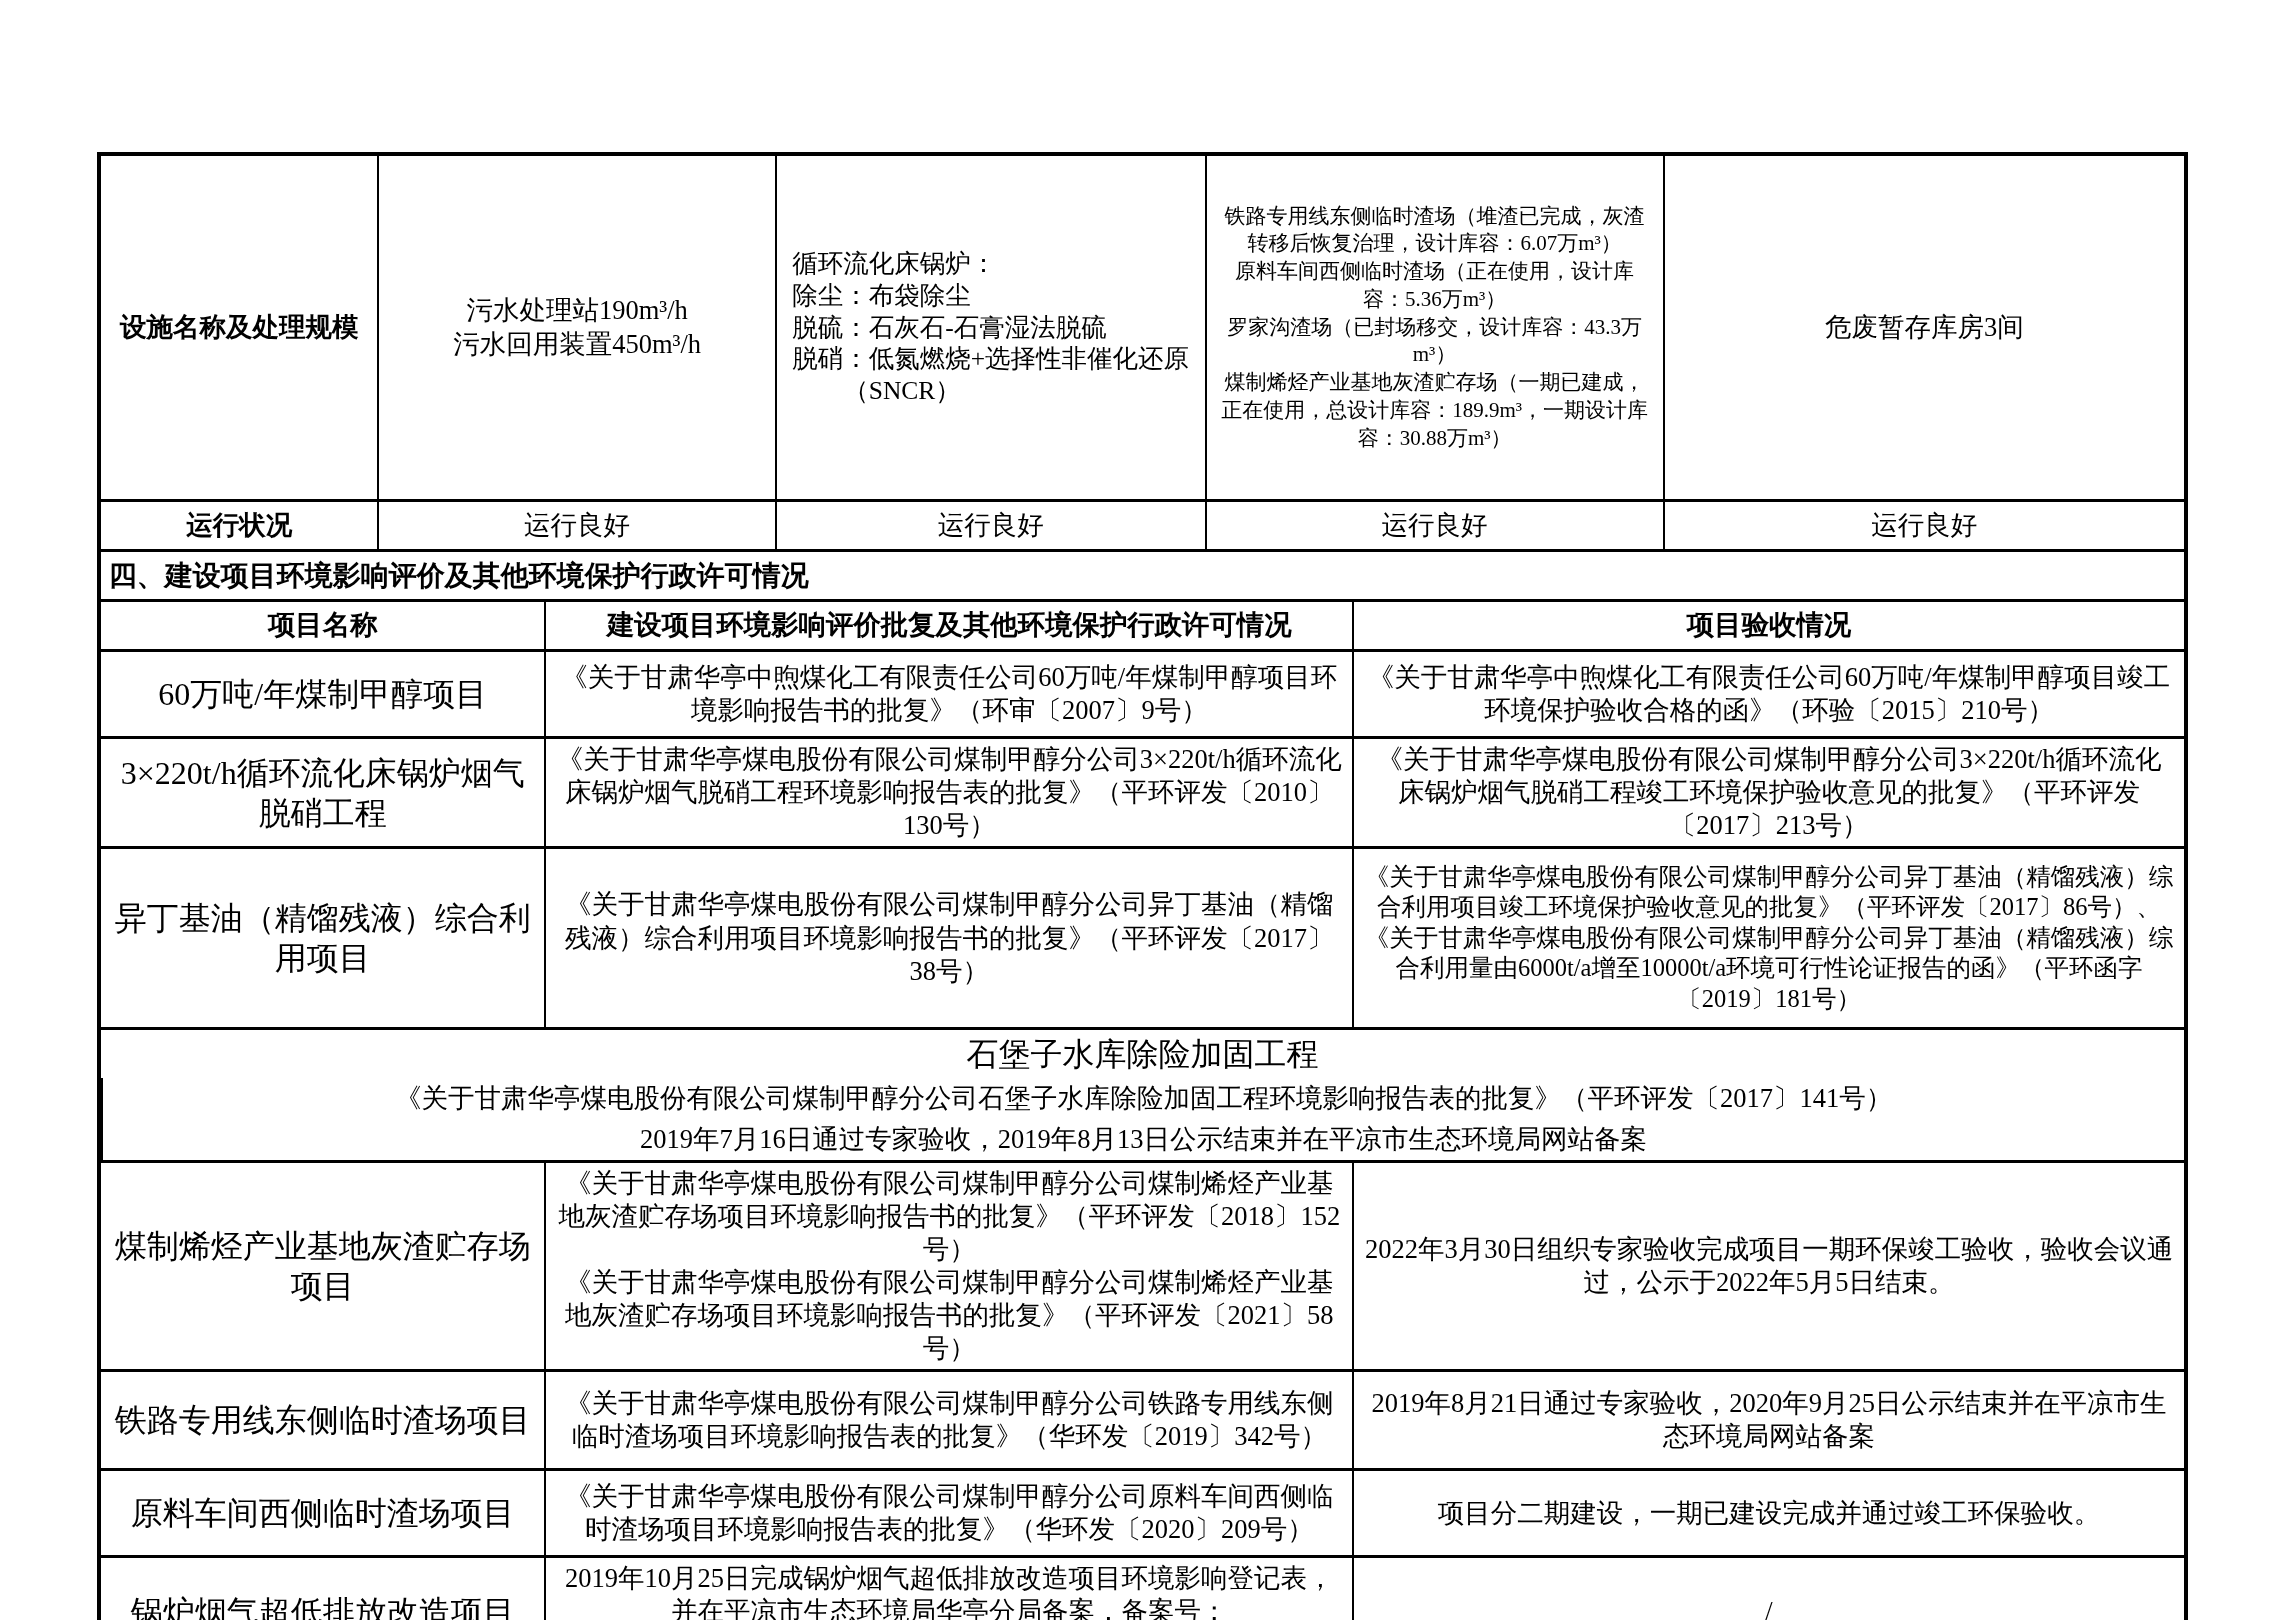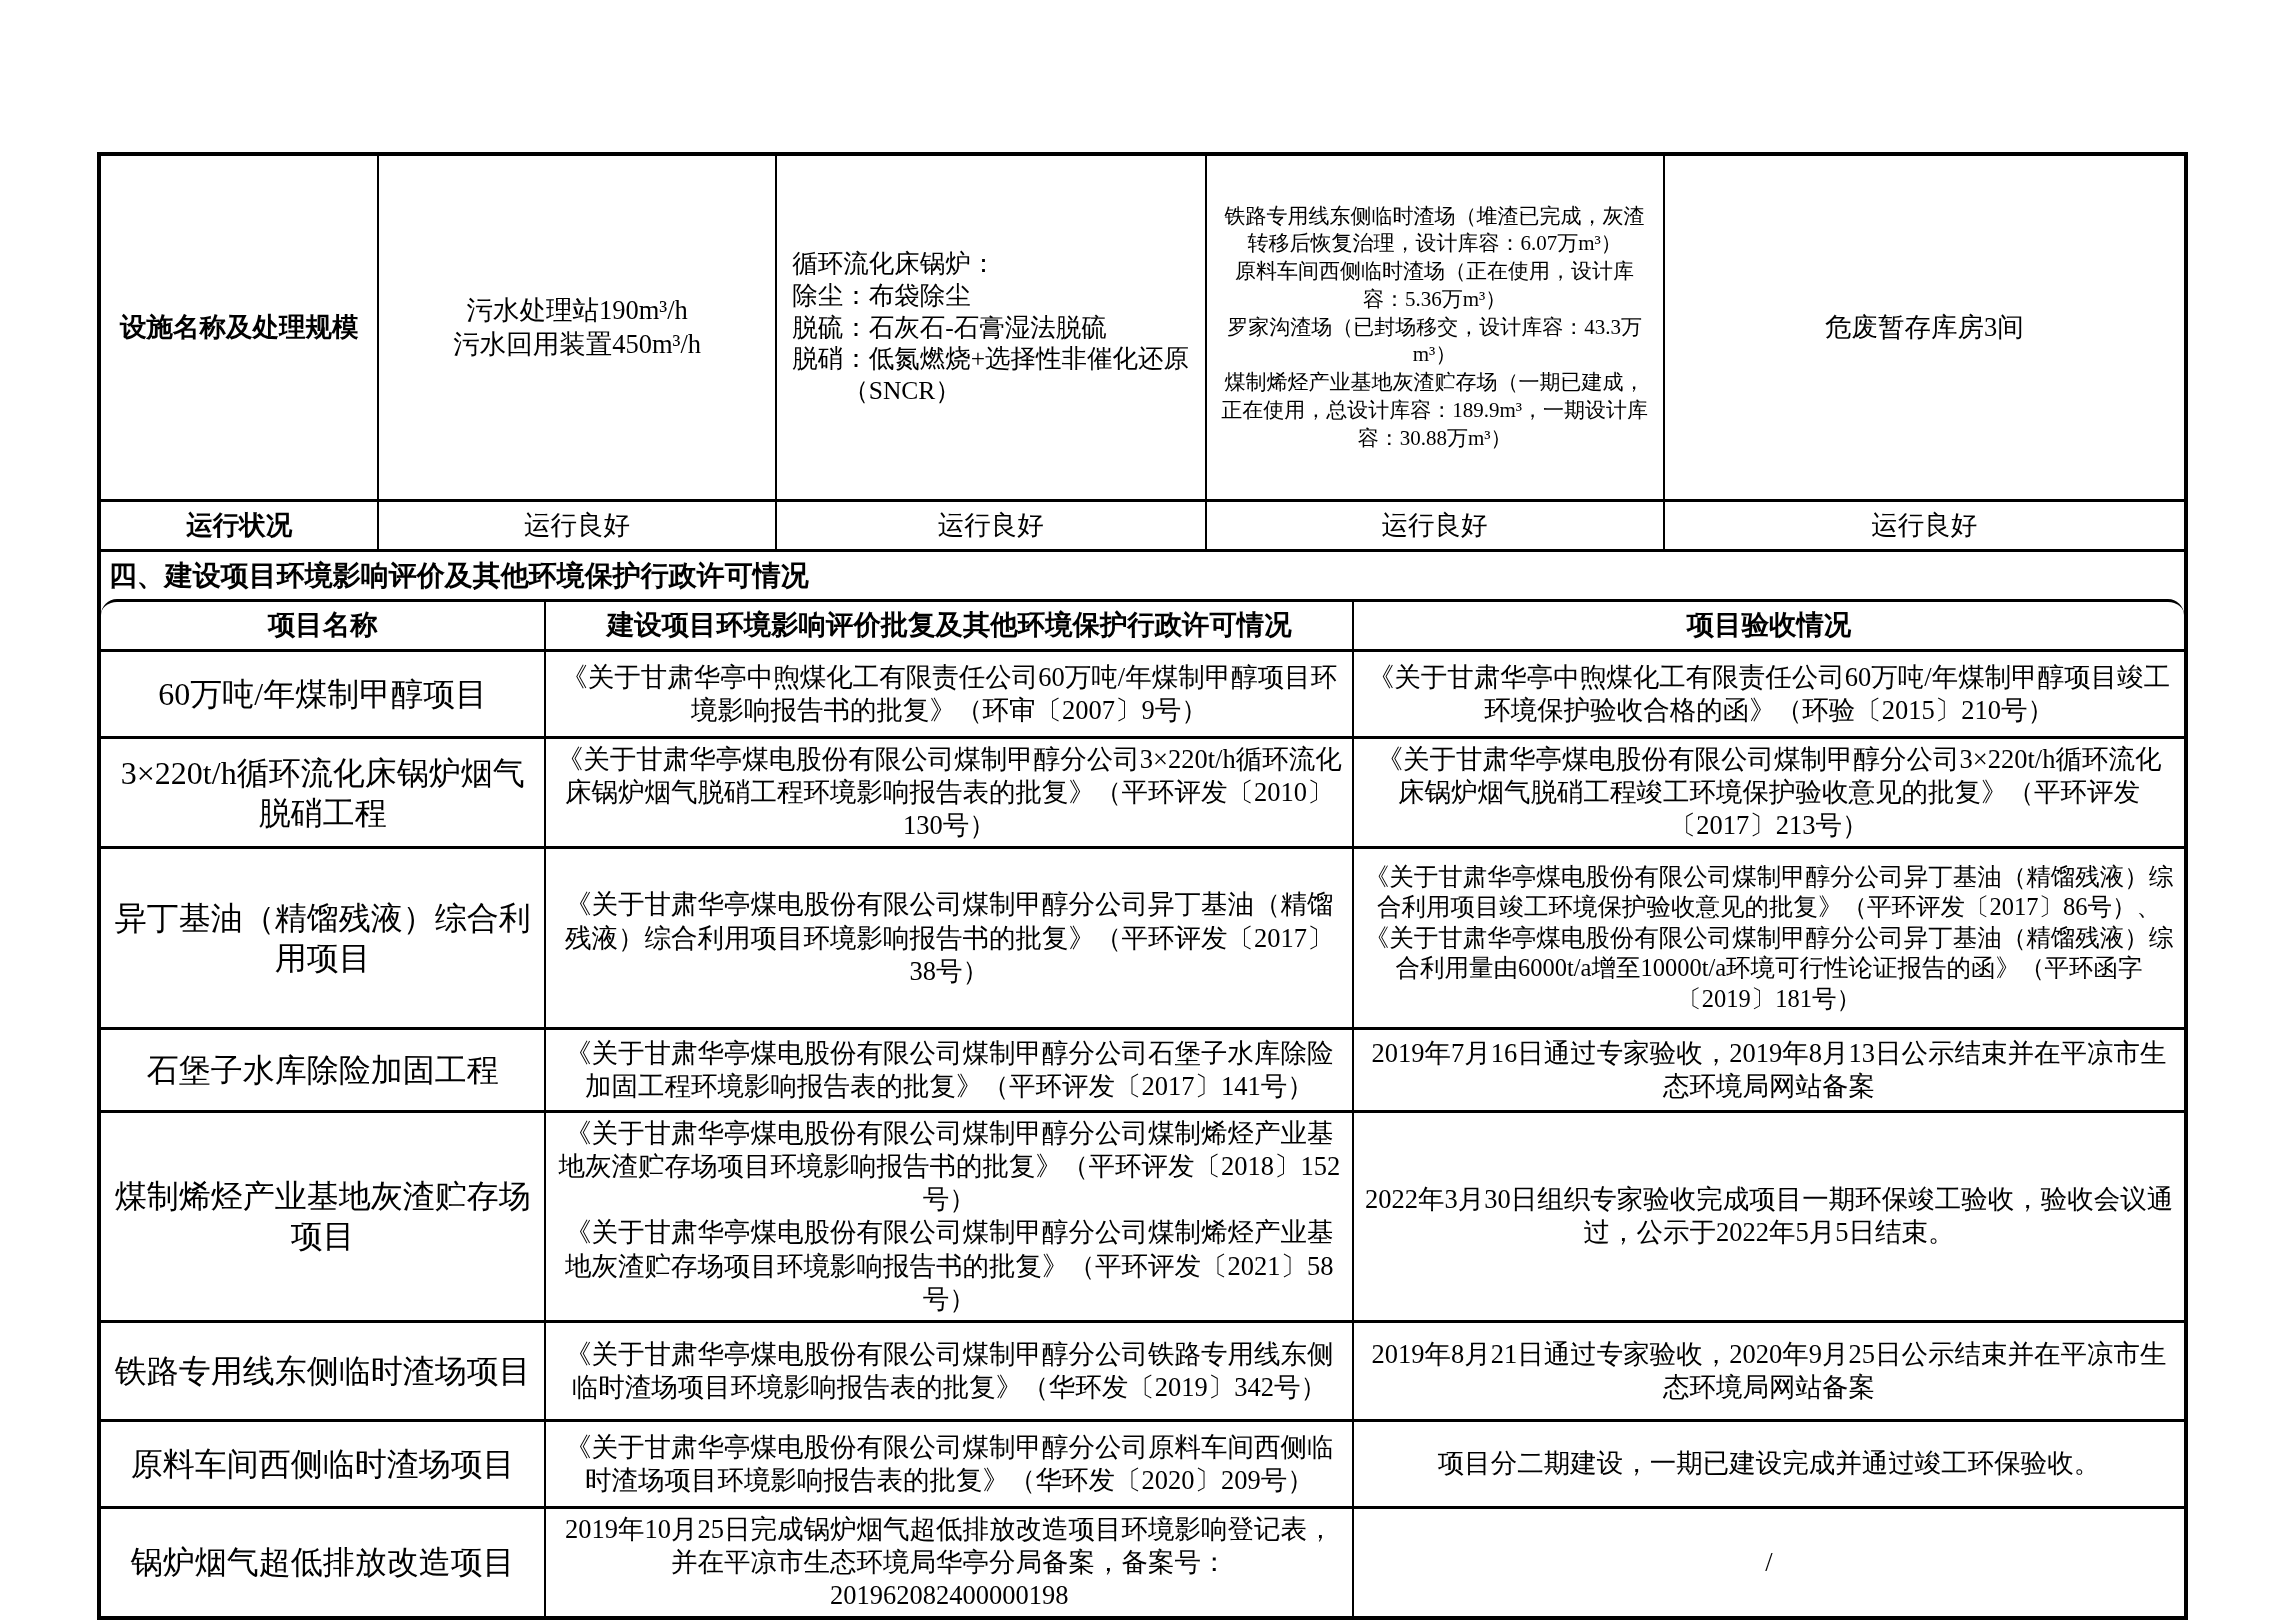--- a/index.html
+++ b/index.html
@@ -64,27 +64,27 @@
     padding: 3.9px 7.8px;
     box-sizing: border-box;
     font-size: 28px;
     font-weight: bold;
     text-align: left;
   }
   
   .p-c1 { flex: 0 0 21.29%; }
   .p-c2 { flex: 0 0 38.77%; }
   .p-c3 { flex: 0 0 39.94%; }
-  .p-header { min-height: 47px; border-radius: 16px; }
+  .p-header { min-height: 47px; }
   .p-header .cell { font-weight: bold; font-size: 27.4px; }
   .p-name { font-size: 32px; }
   .r1 { min-height: 84px; }
   .r2 { min-height: 90px; }
   .r3 { min-height: 178px; }
-  .r4 { min-height: 80px; }
+  .r4 { min-height: 80px; flex-direction: column; }
   .r5 { min-height: 118px; }
   .r6 { min-height: 96px; }
   .r7 { min-height: 84px; }
   .r8 { min-height: 84px; }
   .dense { font-size: 24.5px; }
 </style>
 </head>
 <body>
 
 <div class="doc">

